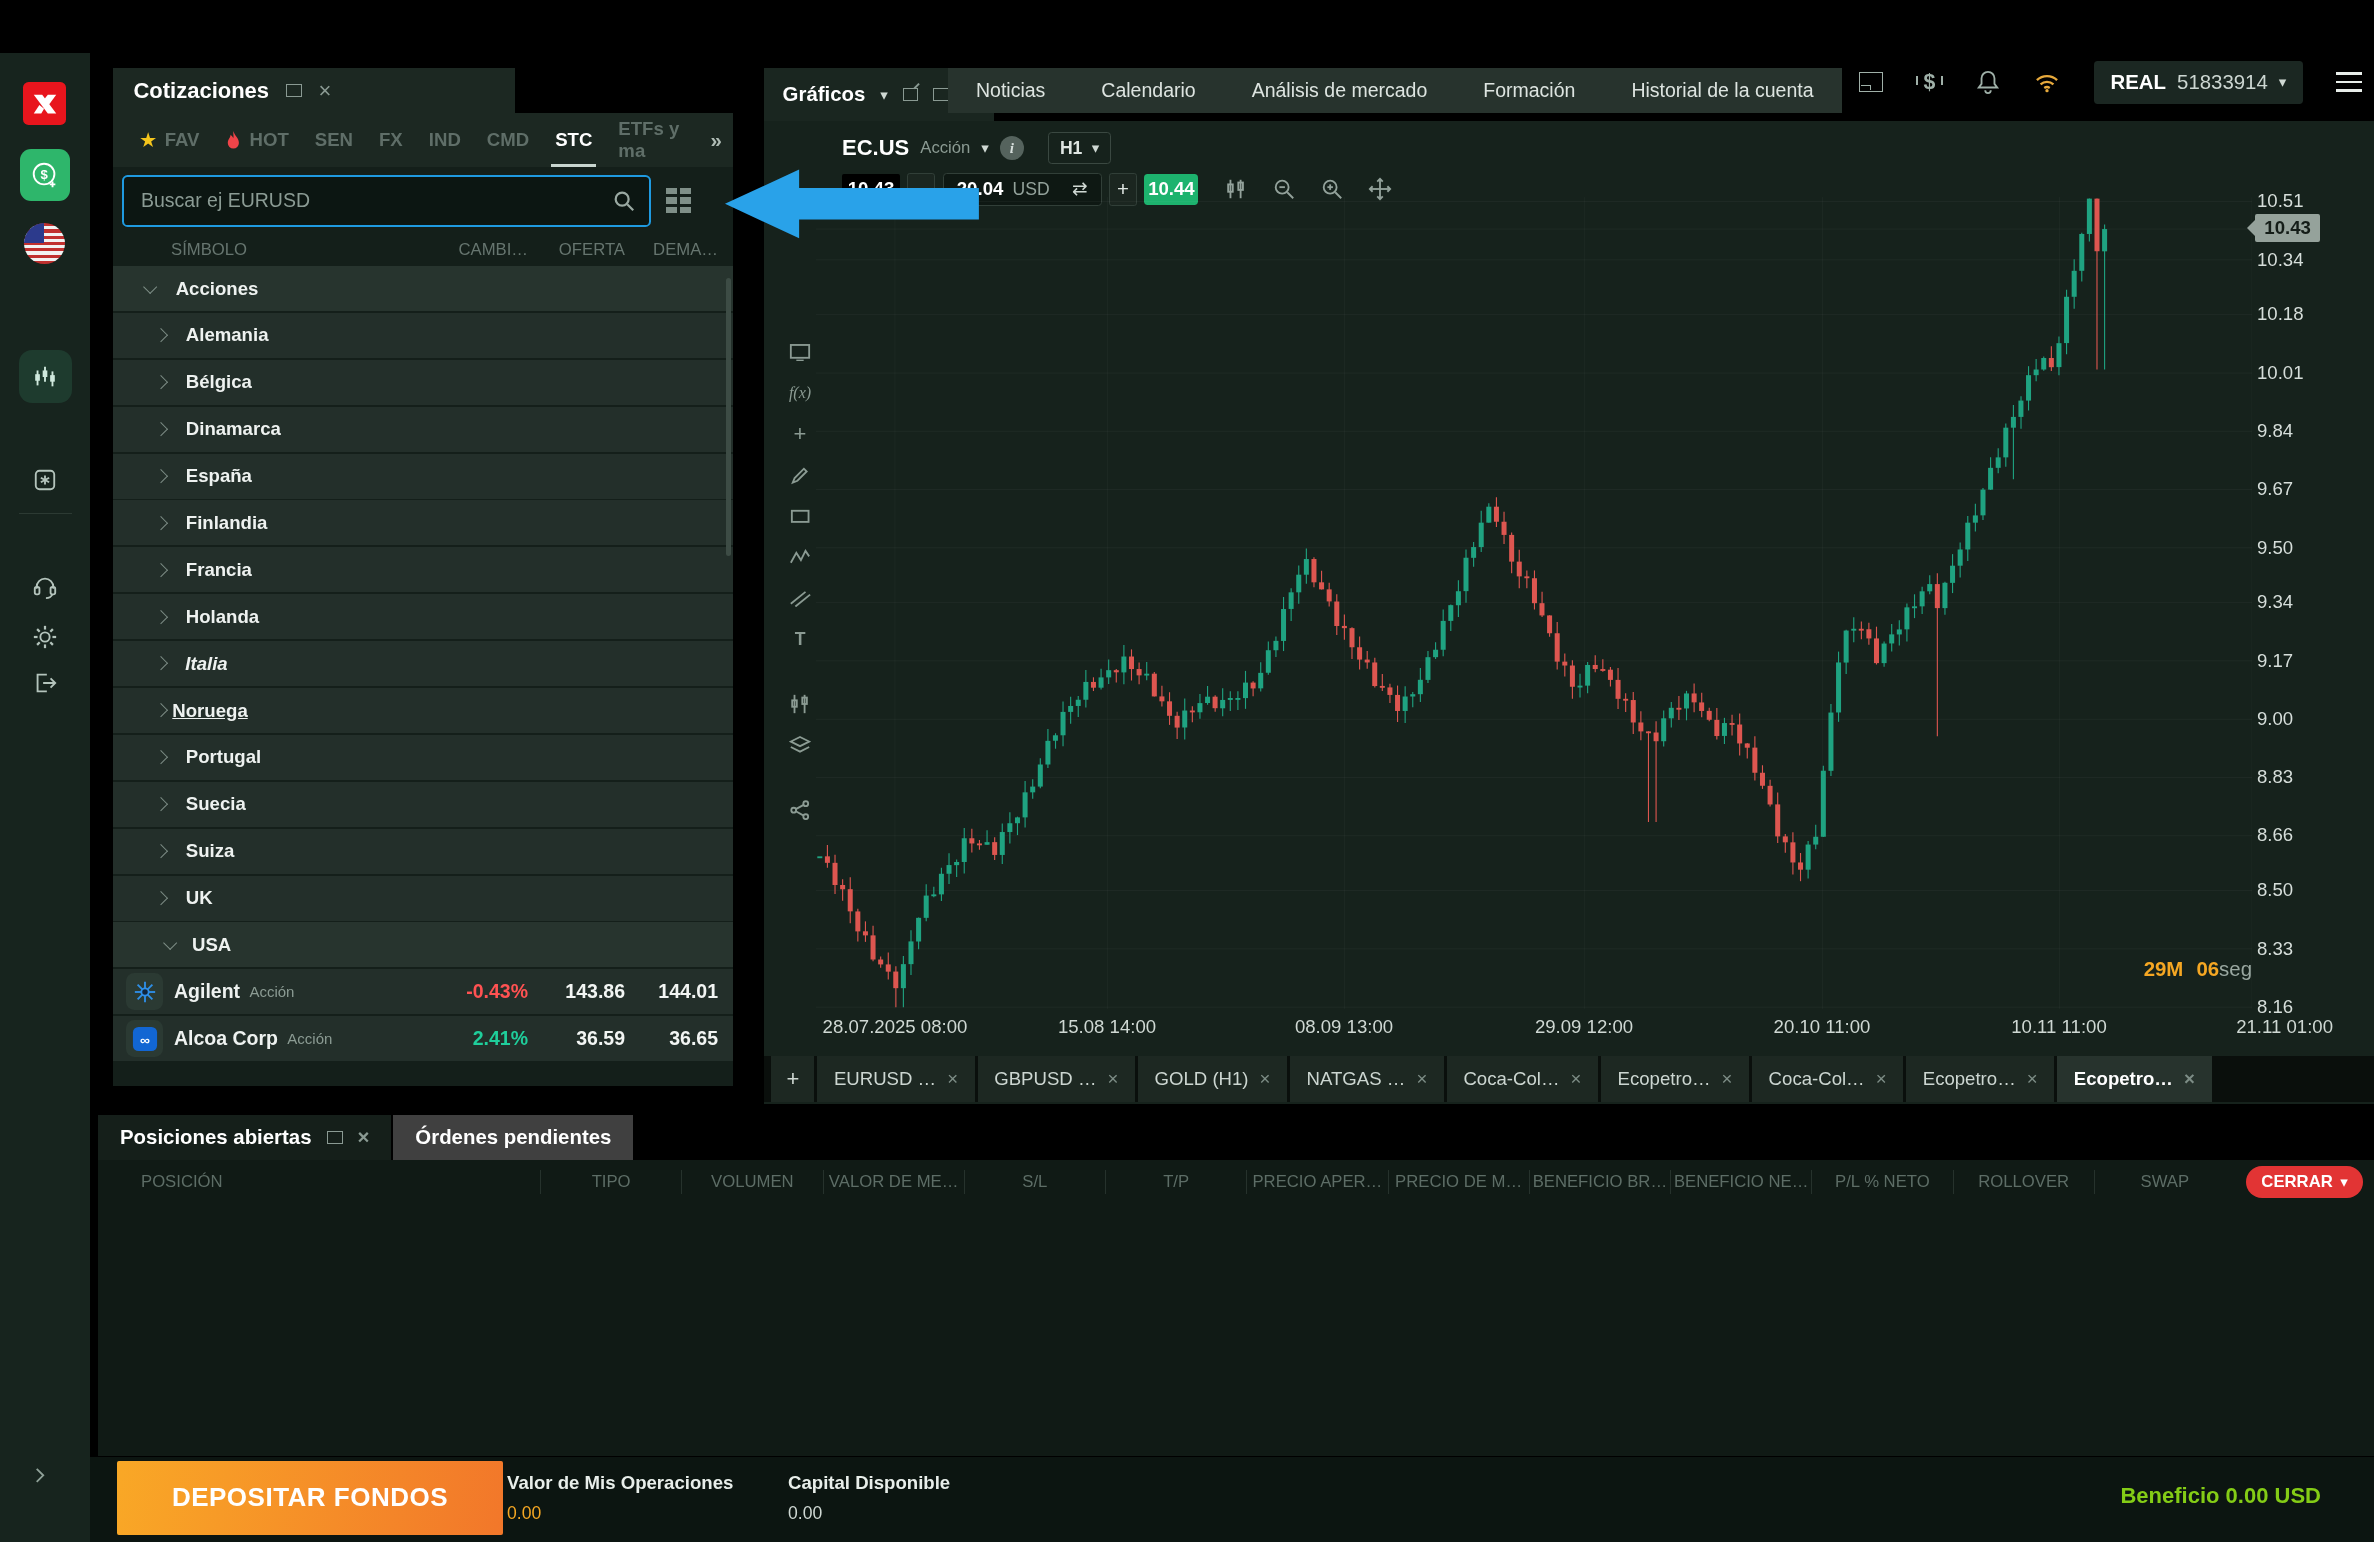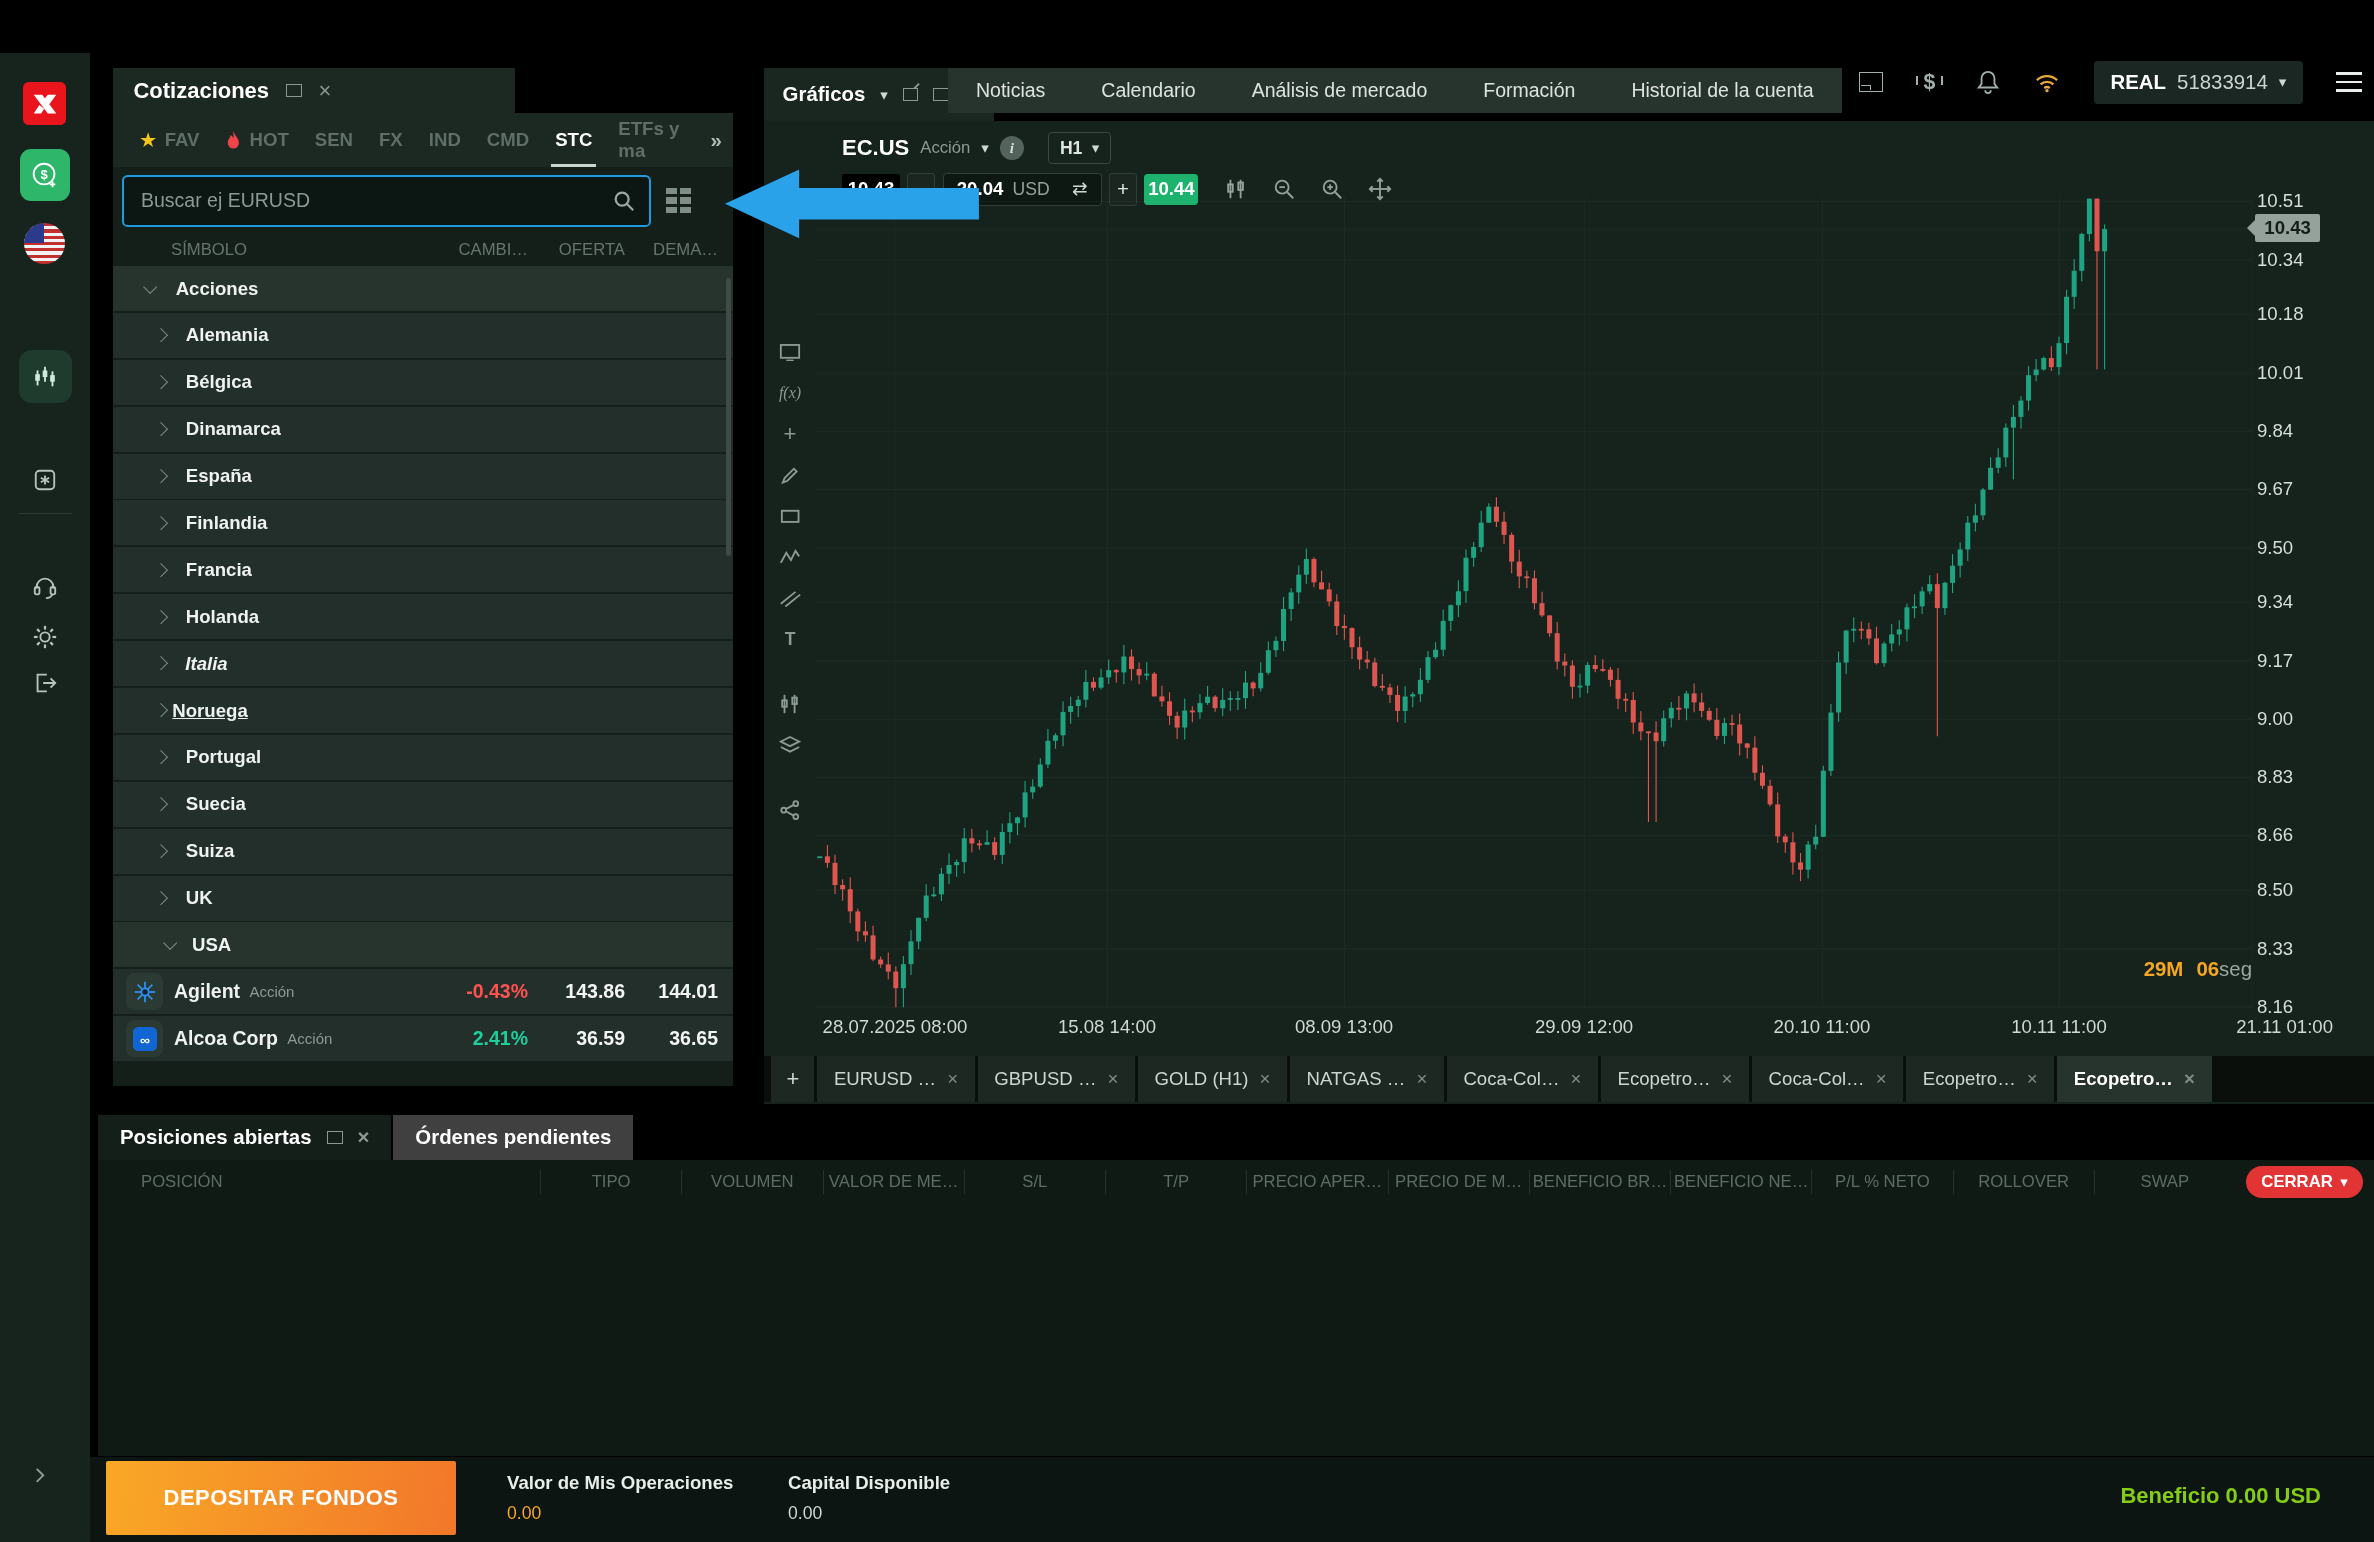--- a/index.html
+++ b/index.html
@@ -86,21 +86,21 @@
   .c-tf .v{font-size:17.6px;font-weight:bold;color:#dfe6e2;}
   .c-traderow{position:absolute;left:78px;top:52px;display:flex;align-items:center;gap:7.4px;height:32px;}
   .sellbox{width:58px;height:31px;background:#000;color:#fff;font-size:18.6px;font-weight:bold;display:flex;align-items:center;justify-content:center;border-radius:1.9px;}
   .stepbtn{width:26px;height:31px;background:#1b2620;border:0.9px solid #313f38;border-radius:2.8px;color:#dfe6e2;font-size:20.4px;display:flex;align-items:center;justify-content:center;}
   .volbox{display:flex;align-items:center;gap:9.3px;height:31px;background:#0e1813;border:0.9px solid #313f38;border-radius:3.7px;padding:0 13px;}
   .volbox .v{font-size:18.6px;font-weight:bold;color:#fff;}
   .volbox .u{font-size:17.6px;color:#93a29b;}
   .volbox .sw{font-size:18.6px;color:#cfd8d3;margin-left:13px;}
   .buybox{width:54px;height:31px;background:#1db36e;color:#fff;font-size:18.6px;font-weight:bold;display:flex;align-items:center;justify-content:center;border-radius:3.7px;}
   .c-tools{display:flex;align-items:center;gap:24px;margin-left:18.6px;color:#93a29b;}
-  .lefttools{position:absolute;left:3px;top:217px;width:46px;display:flex;flex-direction:column;gap:13px;align-items:center;color:#8b9b93;}
+  .lefttools{position:absolute;left:13px;top:217px;width:46px;display:flex;flex-direction:column;gap:13px;align-items:center;color:#8b9b93;}
   .lt{height:28px;display:flex;align-items:center;justify-content:center;font-size:16px;}
   .lt.txt{font-style:italic;font-family:"Liberation Serif",serif;}
   .plot{position:absolute;left:52px;top:76px;width:1436px;height:812px;}
   .plot svg{position:absolute;left:0;top:0;}
   .ylab{position:absolute;left:1493px;width:83px;font-size:18.6px;color:#d6deda;}
   .pricetag{position:absolute;left:1491px;background:#95a29b;color:#141d18;font-size:18.6px;font-weight:bold;
     padding:2.8px 9.3px 3.7px 9.3px;border-radius:1.9px;}
   .pricetag::before{content:"";position:absolute;left:-8.3px;top:50%;margin-top:-8.3px;border-top:8.3px solid transparent;
     border-bottom:8.3px solid transparent;border-right:8.3px solid #95a29b;}
   .xlab{position:absolute;top:895px;font-size:18.6px;color:#cfd8d3;white-space:nowrap;transform:translateX(-50%);}
@@ -120,22 +120,22 @@
   .p-tab.pend{background:#404040;margin-left:1.9px;}
   .p-body{position:absolute;left:0;top:45px;right:0;bottom:0;background:#101a15;}
   .p-cols{display:flex;align-items:center;height:43px;font-size:16.7px;color:#5d6d66;}
   .p-col{flex:1;text-align:center;border-left:0.9px solid #26322c;height:24px;line-height:24px;}
   .p-col.first{flex:0 0 399px;text-align:left;padding-left:43px;border-left:none;}
   .cerrar{flex:none;width:139px;display:flex;justify-content:center;}
   .cerrar button{background:#e23434;color:#fff;border:none;border-radius:16px;height:32px;padding:0 15px;
     font-size:16.7px;font-weight:bold;font-family:inherit;display:flex;align-items:center;gap:7.4px;}
   
   .footer{position:absolute;left:90px;right:0;bottom:0;height:86px;background:#0c1511;}
-  .dep-btn{position:absolute;left:16px;top:3.7px;width:350px;height:74px;border:none;border-radius:1.9px;
-    background:linear-gradient(100deg,#f9a826 0%,#f2772a 100%);color:#fff;font-size:22px;font-weight:bold;
+  .dep-btn{position:absolute;left:27px;top:3.7px;width:386px;height:74px;border:none;border-radius:1.9px;
+    background:linear-gradient(100deg,#f9a826 0%,#f2772a 100%);color:#fff;font-size:26px;font-weight:bold;
     letter-spacing:0.5px;font-family:inherit;}
   .f-block{position:absolute;top:15px;}
   .f-lab{font-size:18.6px;color:#e8eeea;font-weight:bold;}
   .f-val{font-size:17.6px;margin-top:9.3px;color:#cfd8d3;}
   .f-val.orange{color:#f5a723;}
   .f-profit{position:absolute;right:54px;top:26px;font-size:22px;font-weight:bold;color:#84cc16;}
   .sb-expand{position:absolute;left:33px;bottom:58px;color:#8fa198;}
   
   .arrow-svg{position:absolute;left:0;top:0;z-index:60;pointer-events:none;}
   svg.icon{display:block;}

